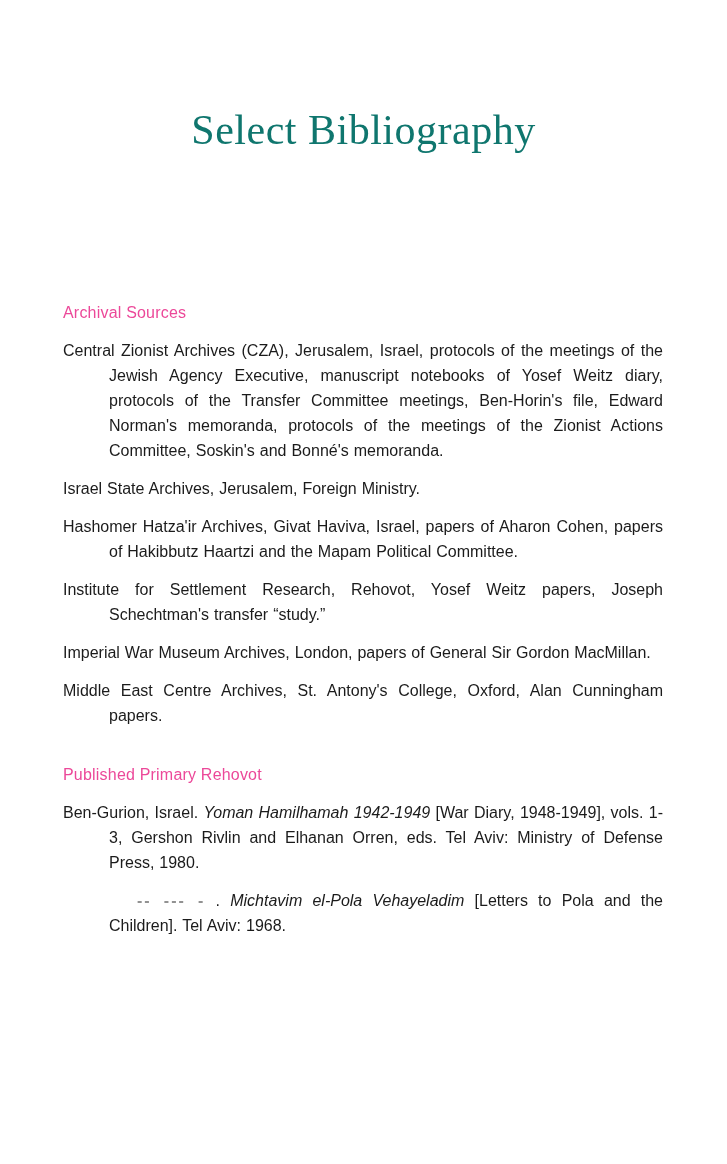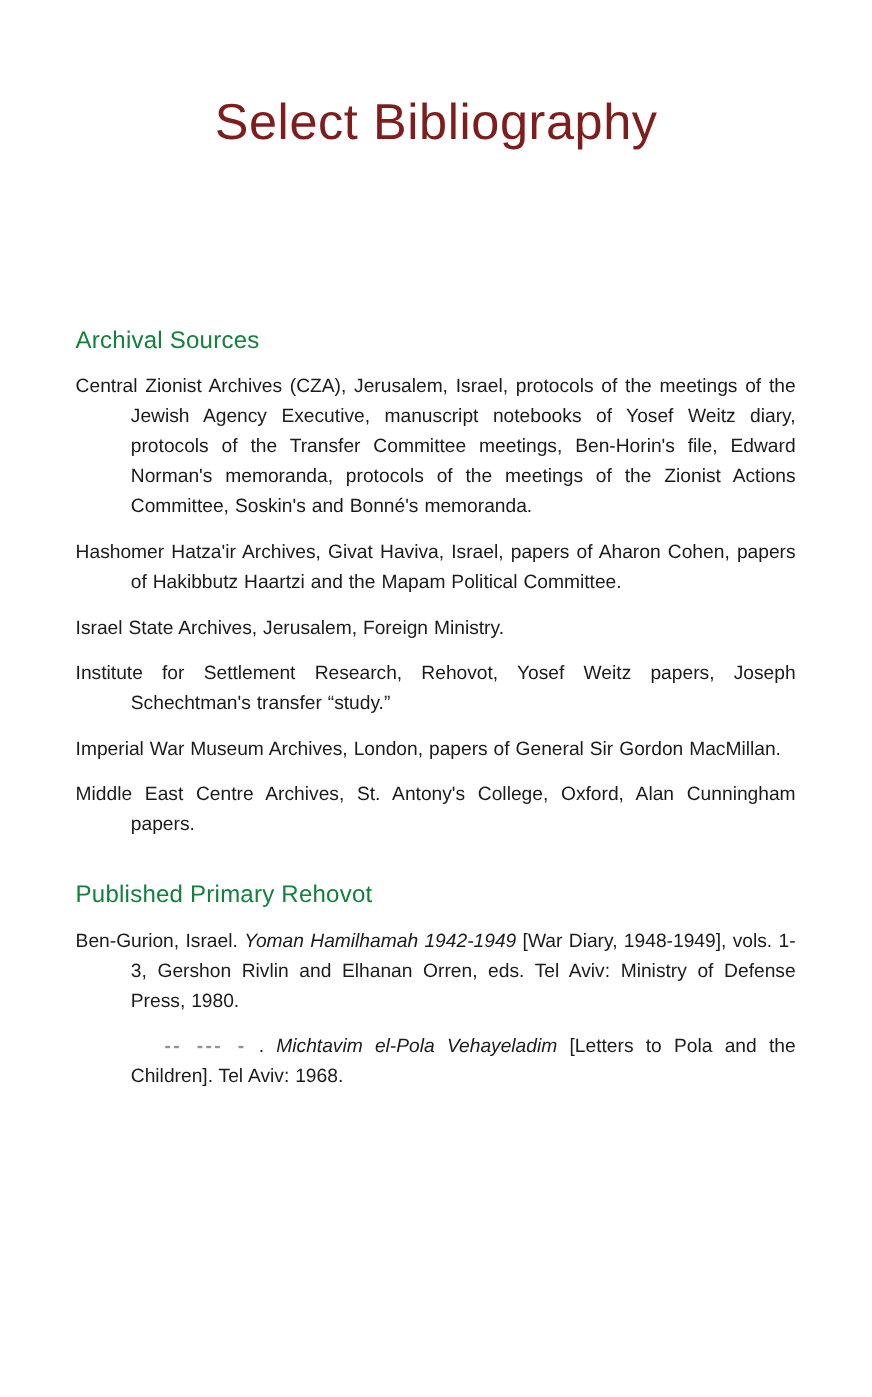--- a/index.html
+++ b/index.html
@@ -8,40 +8,40 @@
     width: 727px;
     height: 1164px;
     margin: 0 auto;
     background: #ffffff;
     color: #1b1b1b;
     font-family: "Liberation Sans", sans-serif;
     overflow: hidden;
   }
   .title {
     margin: 0;
-    padding-top: 78px;
+    padding-top: 106px;
     text-align: center;
-    font-family: Liberation Sans, sans-serif;
+    font-family: Liberation Serif, serif;
     font-weight: 400;
     font-size: 42px;
     line-height: 1.15;
     letter-spacing: 0.5px;
-    color: #7f1d1d;
+    color: #0f766e;
   }
   .content {
     width: 600px;
     margin: 146px 64px 0 63px;
   }
   .section-heading {
     margin: 0;
-    font-size: 20px;
+    font-size: 16px;
     font-weight: 400;
     line-height: 25px;
     letter-spacing: 0.2px;
-    color: #15803d;
+    color: #ec4899;
   }
   .section + .section .section-heading {
     margin-top: 34px;
   }
   .entry {
     margin: 13px 0 0 0;
     font-size: 16px;
     line-height: 25px;
     text-align: justify;
     padding-left: 46px;
@@ -62,22 +62,22 @@
 </head>
 <body>
 
 <div class="page">
   <h1 class="title">Select Bibliography</h1>
   <div class="content">
   <section class="section">
     <h2 class="section-heading">Archival Sources</h2>
     <div class="entries">
           <p class="entry"><span class="seg-roman">Central Zionist Archives (CZA), Jerusalem, Israel, protocols of the meetings of the Jewish Agency Executive, manuscript notebooks of Yosef Weitz diary, protocols of the Transfer Committee meetings, Ben-Horin's file, Edward Norman's memoranda, protocols of the meetings of the Zionist Actions Committee, Soskin's and Bonné's memoranda.</span></p>
+          <p class="entry"><span class="seg-roman">Israel State Archives, Jerusalem, Foreign Ministry.</span></p>
           <p class="entry"><span class="seg-roman">Hashomer Hatza'ir Archives, Givat Haviva, Israel, papers of Aharon Cohen, papers of Hakibbutz Haartzi and the Mapam Political Committee.</span></p>
-          <p class="entry"><span class="seg-roman">Israel State Archives, Jerusalem, Foreign Ministry.</span></p>
           <p class="entry"><span class="seg-roman">Institute for Settlement Research, Rehovot, Yosef Weitz papers, Joseph Schechtman's transfer “study.”</span></p>
           <p class="entry"><span class="seg-roman">Imperial War Museum Archives, London, papers of General Sir Gordon MacMillan.</span></p>
           <p class="entry"><span class="seg-roman">Middle East Centre Archives, St. Antony's College, Oxford, Alan Cunningham papers.</span></p>
         </div>
   </section>
 
   <section class="section">
     <h2 class="section-heading">Published Primary Rehovot</h2>
     <div class="entries">
           <p class="entry"><span class="seg-roman">Ben-Gurion, Israel. </span><span class="seg-italic">Yoman Hamilhamah 1942-1949</span><span class="seg-roman"> [War Diary, 1948-1949], vols. 1-3, Gershon Rivlin and Elhanan Orren, eds. Tel Aviv: Ministry of Defense Press, 1980.</span></p>

